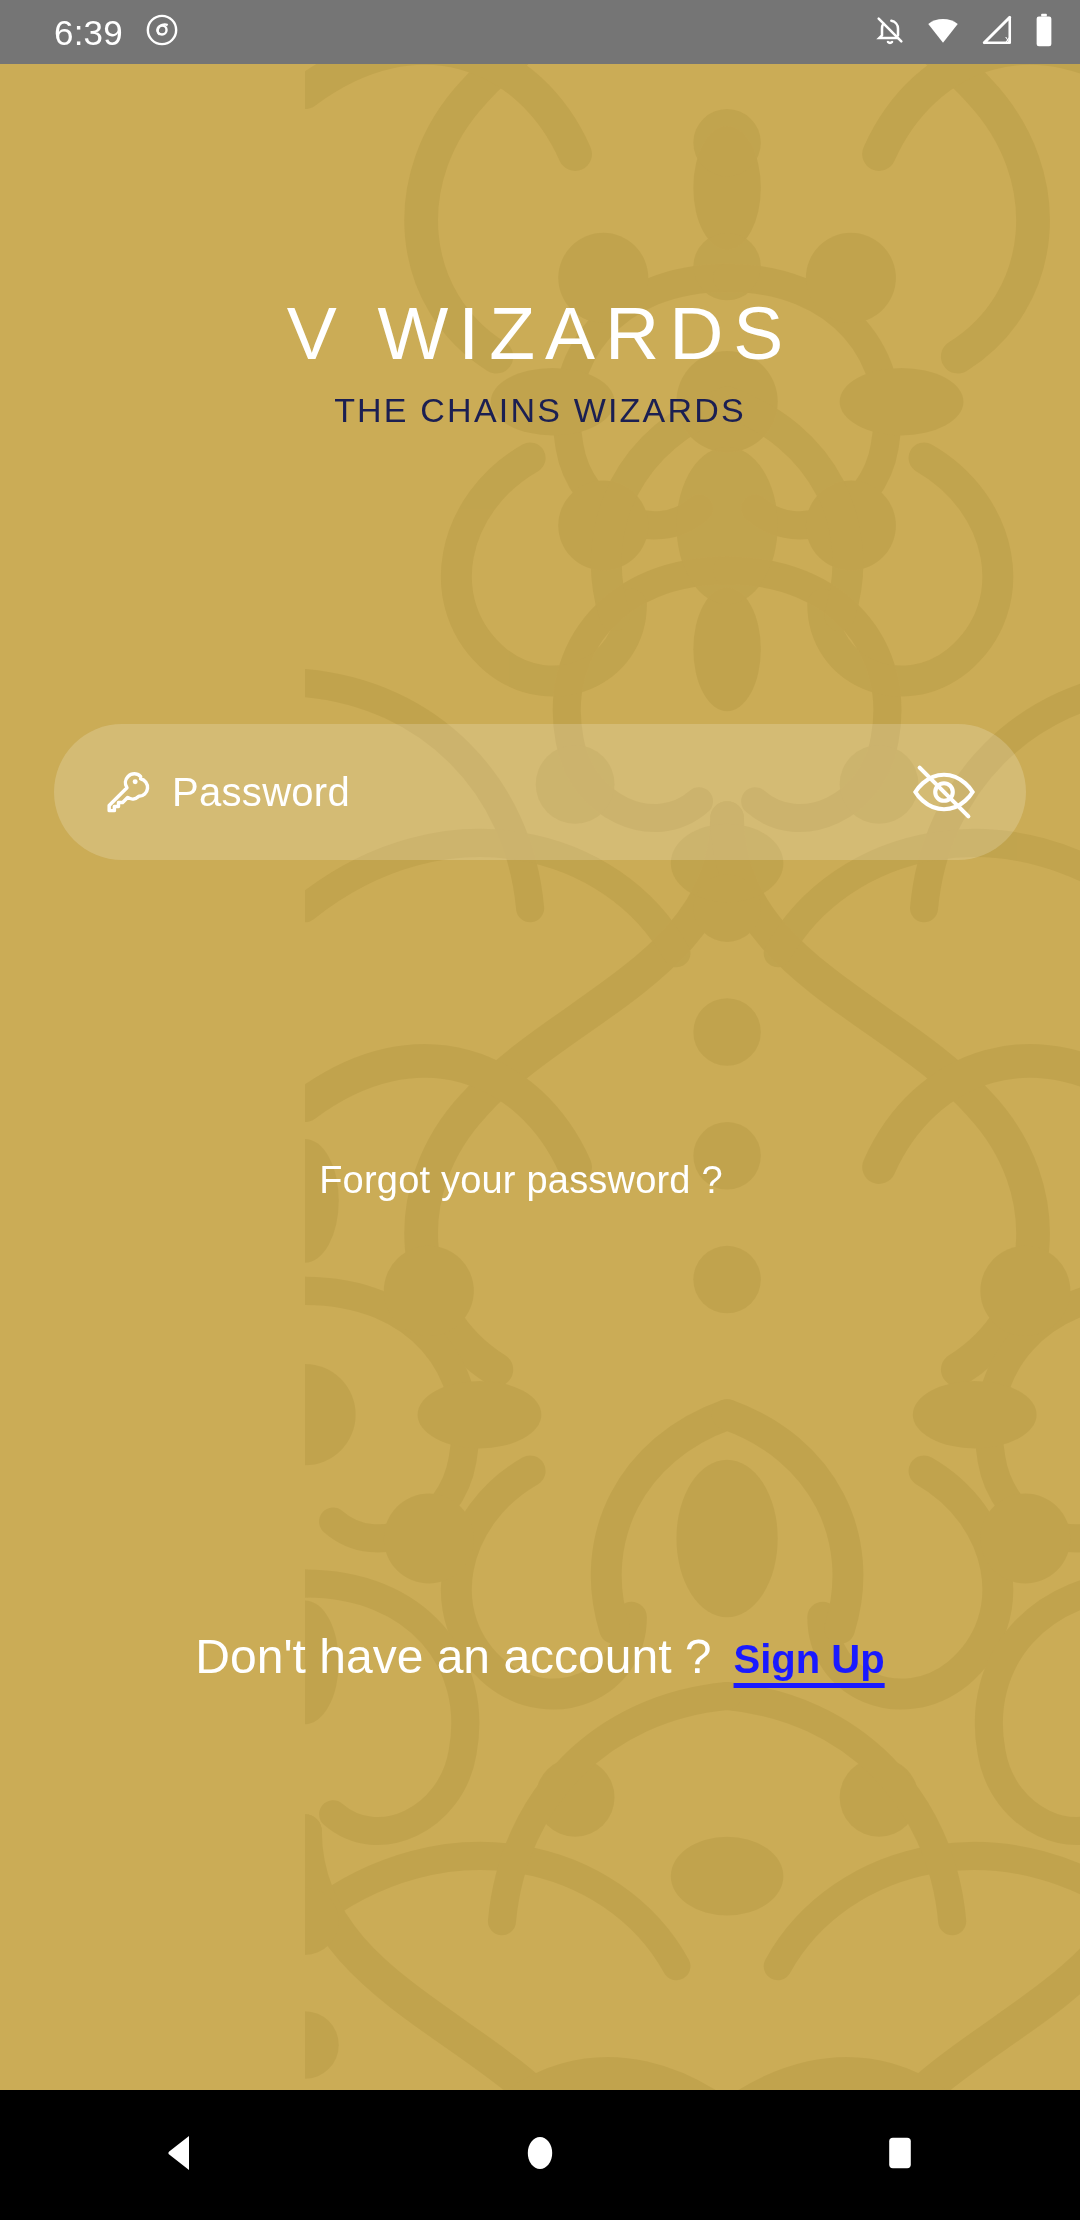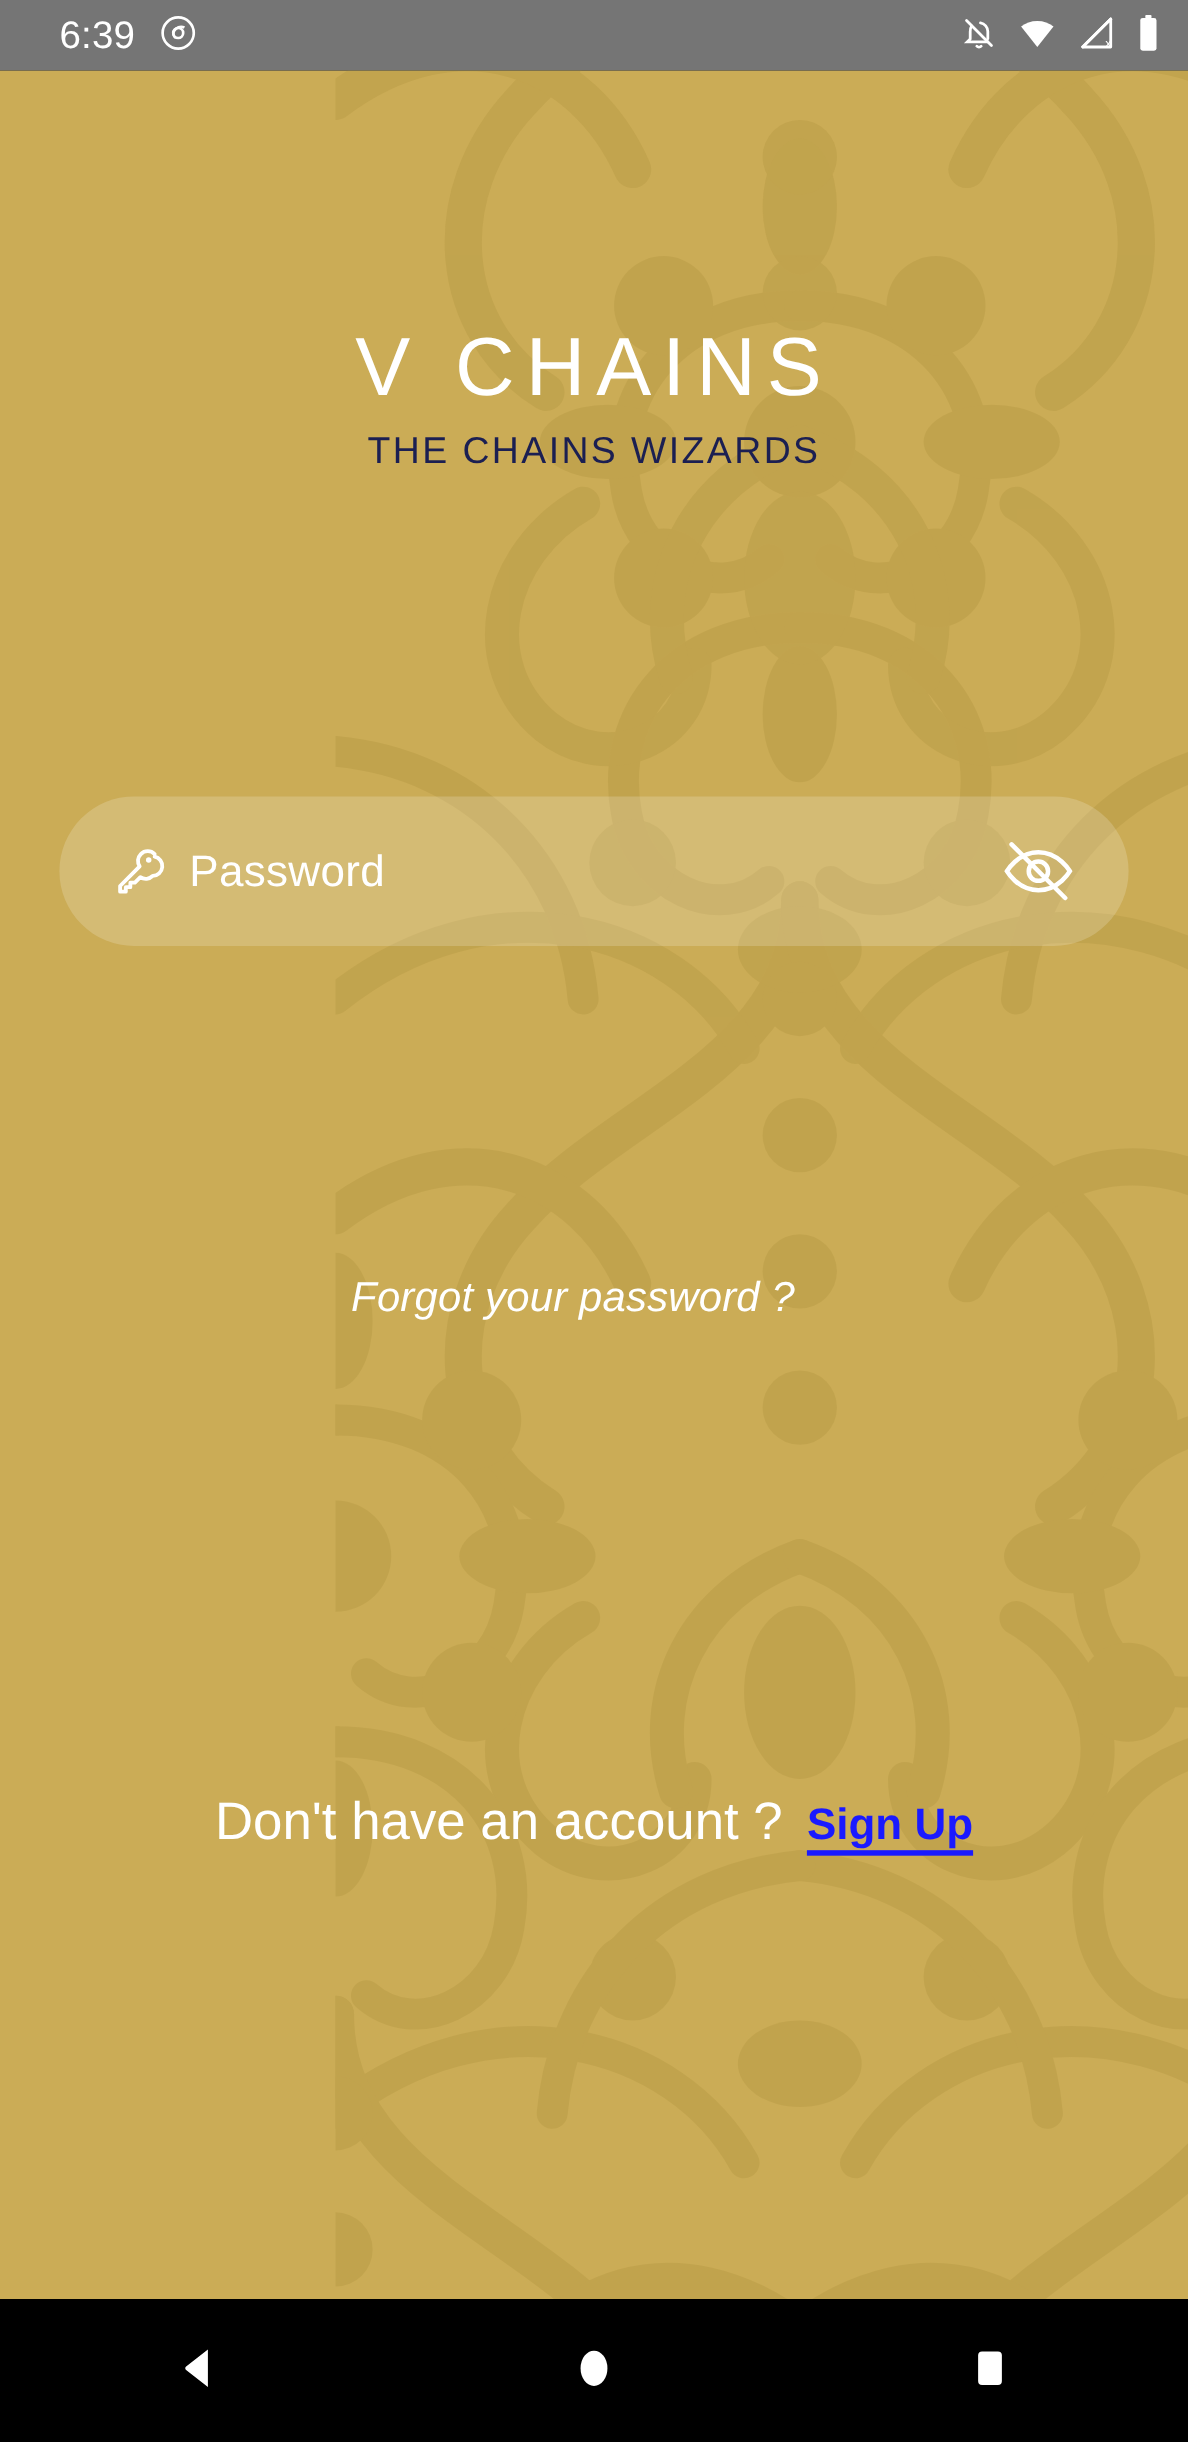--- a/index.html
+++ b/index.html
@@ -60,21 +60,20 @@
   .f-icon{ width:74px; flex:0 0 74px; display:flex; justify-content:center; align-items:center; }
   .f-text{ color:#ffffff; font-size:40px; font-weight:400; margin-left:10px; letter-spacing:.3px; }
   .f-eye{
     position:absolute; right:44px; top:50%; transform:translateY(-50%);
     width:76px; height:76px; display:flex; align-items:center; justify-content:center;
   }
 
   .forgot{
     position:absolute; top:1095px; left:0; width:1080px; text-align:center;
     padding-right:38px;
-    font-style:italic;
   }
   .forgot span{ color:#ffffff; font-size:38px; font-weight:400; letter-spacing:.2px; }
 
   .login-wrap{ position:absolute; top:1283px; left:54px; width:972px; }
   .login-btn{
     width:972px; height:134px; border-radius:67px;
     border:4px solid #ffffff; background:transparent;
     color:#ffffff; font-size:33px; font-weight:700; letter-spacing:4.5px;
     display:flex; align-items:center; justify-content:center;
     font-family:"Liberation Sans", sans-serif;
@@ -214,21 +213,21 @@
         <use href="#motif" x="75" y="180"></use>
         <use href="#motif" x="225" y="180"></use>
         <use href="#motif" x="-75" y="180"></use>
       </svg>
     </div>
   </div>
 
   <div class="content">
 
     <div class="brand">
-      <div class="brand-title">V CHAINS</div>
+      <div class="brand-title">V WIZARDS</div>
       <div class="brand-sub">THE CHAINS WIZARDS</div>
     </div>
 
     <div class="fields">
 
 
       <div class="field">
         <span class="f-icon">
           <svg width="52" height="52" viewBox="0 0 24 24" fill="none" stroke="#ffffff" stroke-width="1.6" stroke-linecap="round" stroke-linejoin="round">
             <path d="M19.2 4.8a4.1 4.1 0 0 0-5.8 0 4.1 4.1 0 0 0-.5 5.2l-8.2 8.2v2.4h2.4v-1.9h1.9v-1.9h1.9l2.3-2.3a4.1 4.1 0 0 0 5.2-.5 4.1 4.1 0 0 0 .8-8.1"></path>

